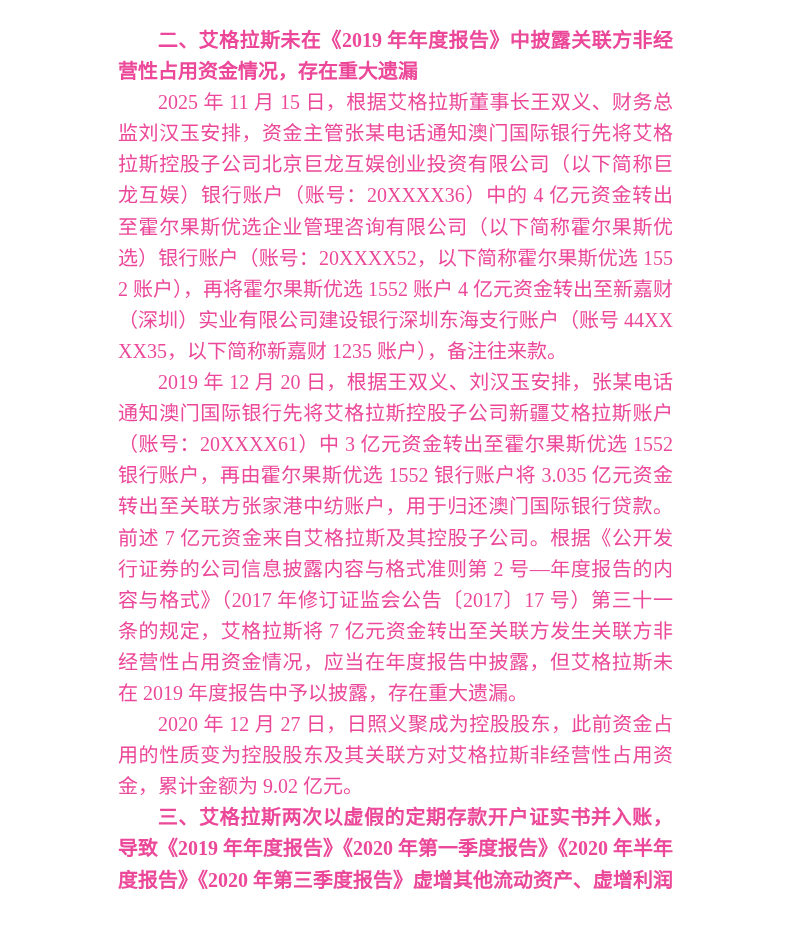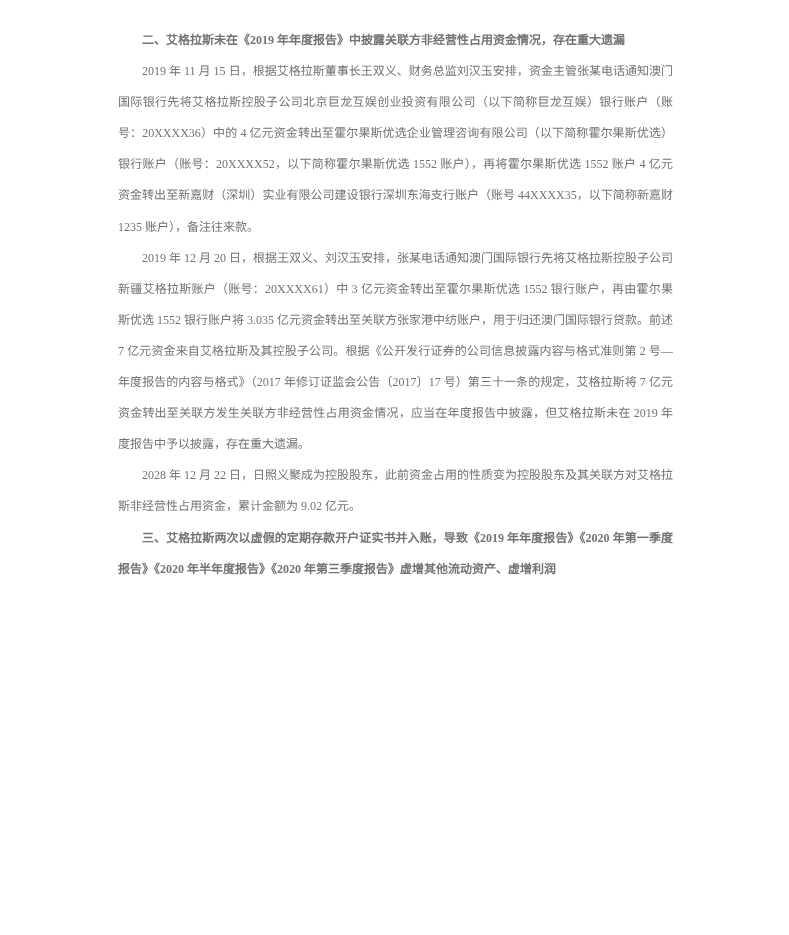--- a/index.html
+++ b/index.html
@@ -21,35 +21,35 @@
     font-family: "Liberation Serif", "DejaVu Serif", serif;
   }
   .content {
     position: absolute;
     left: 118px;
     top: 25px;
     width: 555px;
   }
   .para {
     margin: 0;
-    font-size: 12px;
+    font-size: 20px;
     line-height: 31.1px;
     text-align: justify;
     text-indent: 2em;
     word-break: break-all;
-    color: #737373;
+    color: #ec4899;
   }
   .heading {
     font-weight: bold;
   }
 </style>
 </head>
 <body>
 
 <div class="page">
   <div class="content">
     <p class="para heading">二、艾格拉斯未在《2019 年年度报告》中披露关联方非经营性占用资金情况，存在重大遗漏</p>
-    <p class="para">2019 年 11 月 15 日，根据艾格拉斯董事长王双义、财务总监刘汉玉安排，资金主管张某电话通知澳门国际银行先将艾格拉斯控股子公司北京巨龙互娱创业投资有限公司（以下简称巨龙互娱）银行账户（账号：20XXXX36）中的 4 亿元资金转出至霍尔果斯优选企业管理咨询有限公司（以下简称霍尔果斯优选）银行账户（账号：20XXXX52，以下简称霍尔果斯优选 1552 账户），再将霍尔果斯优选 1552 账户 4 亿元资金转出至新嘉财（深圳）实业有限公司建设银行深圳东海支行账户（账号 44XXXX35，以下简称新嘉财 1235 账户），备注往来款。</p>
+    <p class="para">2025 年 11 月 15 日，根据艾格拉斯董事长王双义、财务总监刘汉玉安排，资金主管张某电话通知澳门国际银行先将艾格拉斯控股子公司北京巨龙互娱创业投资有限公司（以下简称巨龙互娱）银行账户（账号：20XXXX36）中的 4 亿元资金转出至霍尔果斯优选企业管理咨询有限公司（以下简称霍尔果斯优选）银行账户（账号：20XXXX52，以下简称霍尔果斯优选 1552 账户），再将霍尔果斯优选 1552 账户 4 亿元资金转出至新嘉财（深圳）实业有限公司建设银行深圳东海支行账户（账号 44XXXX35，以下简称新嘉财 1235 账户），备注往来款。</p>
     <p class="para">2019 年 12 月 20 日，根据王双义、刘汉玉安排，张某电话通知澳门国际银行先将艾格拉斯控股子公司新疆艾格拉斯账户（账号：20XXXX61）中 3 亿元资金转出至霍尔果斯优选 1552 银行账户，再由霍尔果斯优选 1552 银行账户将 3.035 亿元资金转出至关联方张家港中纺账户，用于归还澳门国际银行贷款。前述 7 亿元资金来自艾格拉斯及其控股子公司。根据《公开发行证券的公司信息披露内容与格式准则第 2 号—年度报告的内容与格式》（2017 年修订证监会公告〔2017〕17 号）第三十一条的规定，艾格拉斯将 7 亿元资金转出至关联方发生关联方非经营性占用资金情况，应当在年度报告中披露，但艾格拉斯未在 2019 年度报告中予以披露，存在重大遗漏。</p>
-    <p class="para">2028 年 12 月 22 日，日照义聚成为控股股东，此前资金占用的性质变为控股股东及其关联方对艾格拉斯非经营性占用资金，累计金额为 9.02 亿元。</p>
+    <p class="para">2020 年 12 月 27 日，日照义聚成为控股股东，此前资金占用的性质变为控股股东及其关联方对艾格拉斯非经营性占用资金，累计金额为 9.02 亿元。</p>
     <p class="para heading">三、艾格拉斯两次以虚假的定期存款开户证实书并入账，导致《2019 年年度报告》《2020 年第一季度报告》《2020 年半年度报告》《2020 年第三季度报告》虚增其他流动资产、虚增利润</p>
   </div>
 </div>
 
 </body></html>

